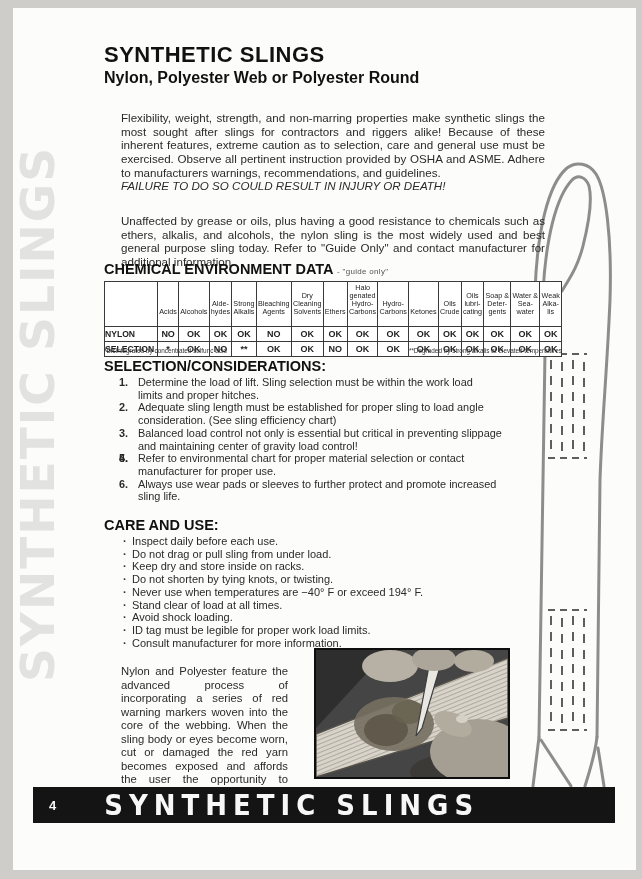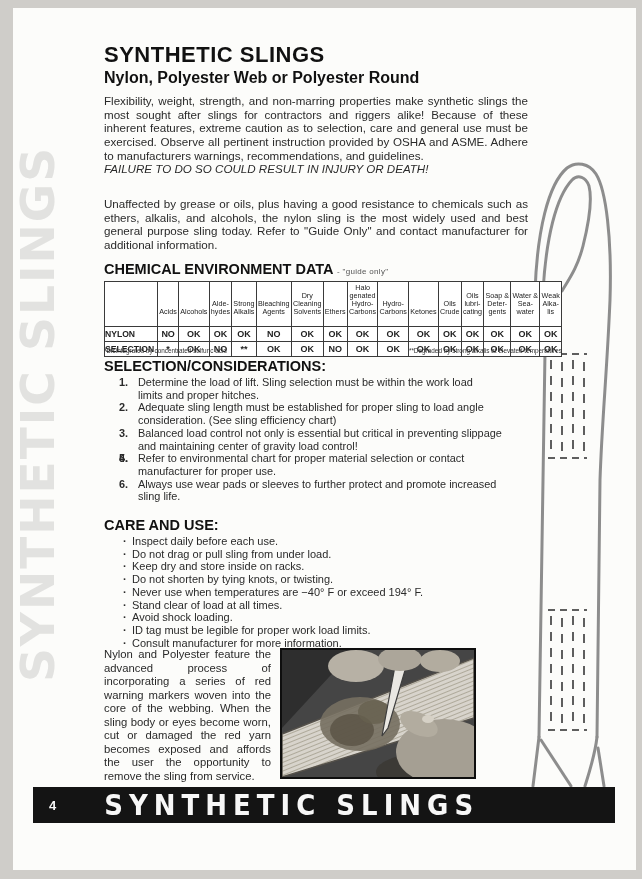--- a/index.html
+++ b/index.html
@@ -16,21 +16,21 @@
     font-family:"DejaVu Sans",sans-serif;font-weight:800;font-size:47px;
     letter-spacing:2px;color:#e2e2e0;z-index:0;user-select:none;
     text-align:center;
   }
   
   .sling-svg{position:absolute;left:500px;top:150px;z-index:1;}
   
   .abs{position:absolute;left:104px;z-index:2;}
   h1{font-size:22px;margin:0;font-weight:bold;letter-spacing:.5px;color:#111;}
   h2{font-size:16px;margin:1px 0 0;font-weight:bold;color:#111;}
-  .para{font-size:11.6px;line-height:1.18;text-align:justify;color:#2a2a2a;width:424px;margin:0;}
+  .para{font-size:11.6px;line-height:1.18;text-align:justify;color:#2a2a2a;width:424px;margin:17px;}
   .warning-line{display:block;font-style:italic;font-weight:normal;}
   .sec-head{font-size:14.5px;font-weight:bold;margin:0;color:#111;}
   .sec-head .note{font-size:8px;font-weight:normal;color:#555;letter-spacing:.3px;}
   
   table{border-collapse:collapse;width:458px;background:#fff;table-layout:auto;}
   th,td{border:1px solid #3a3a3a;font-weight:bold;}
   th{font-size:7.2px;font-weight:normal;line-height:1.12;text-align:center;
      vertical-align:bottom;white-space:pre-line;padding:2px 1px 10px;color:#222;}
   td{font-size:9px;text-align:center;vertical-align:middle;padding:2px 0;color:#222;}
   .rowlabel{width:48px;text-align:left;padding-right:3px;font-weight:bold;font-size:8.6px;}

